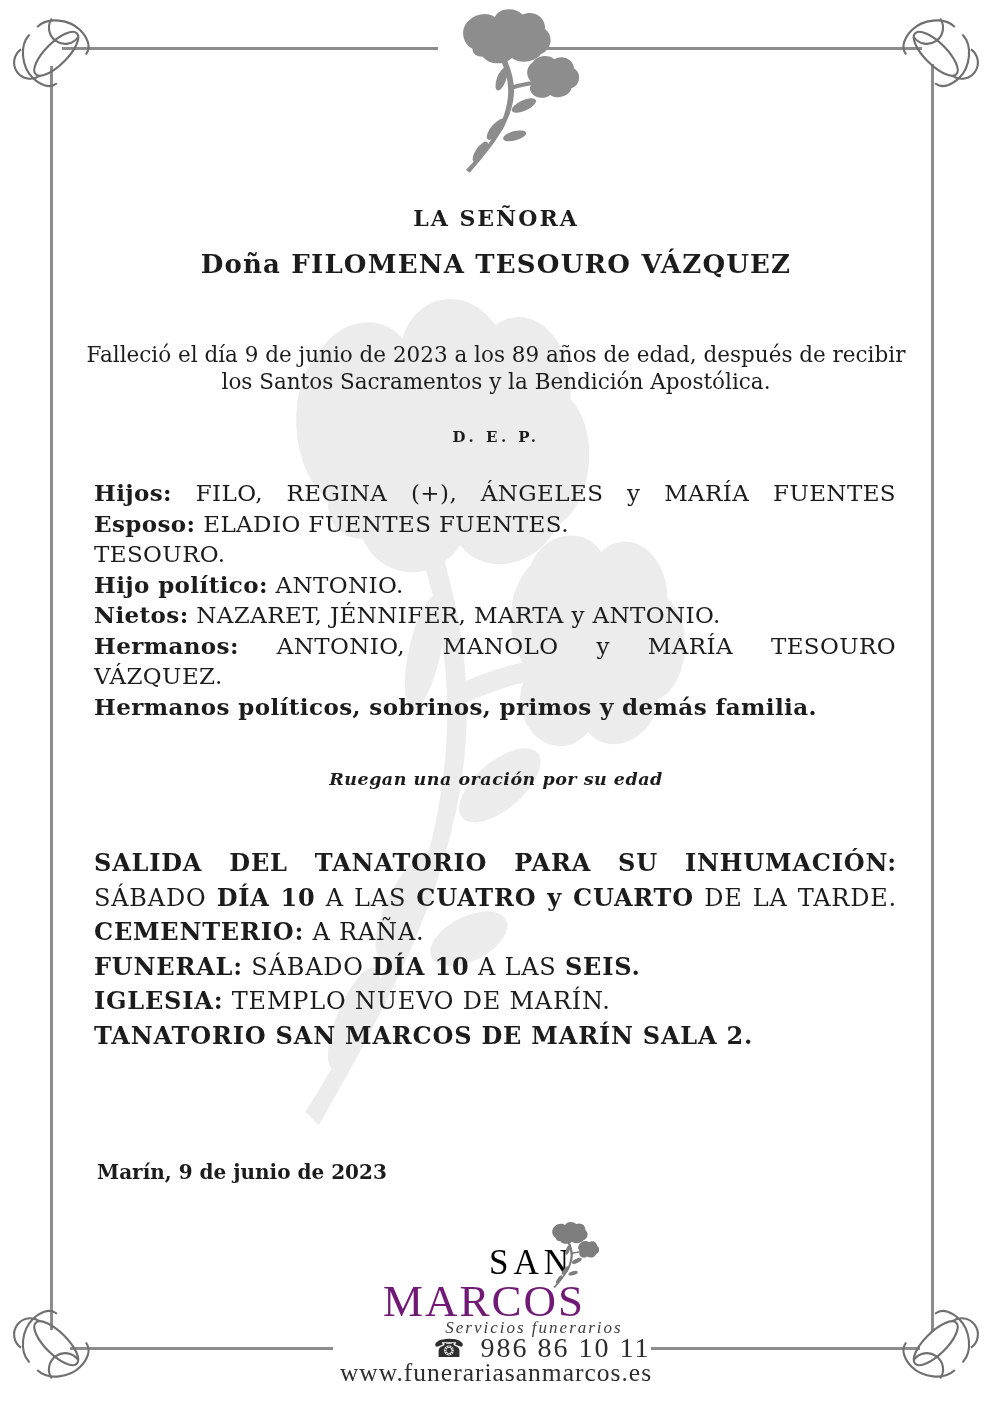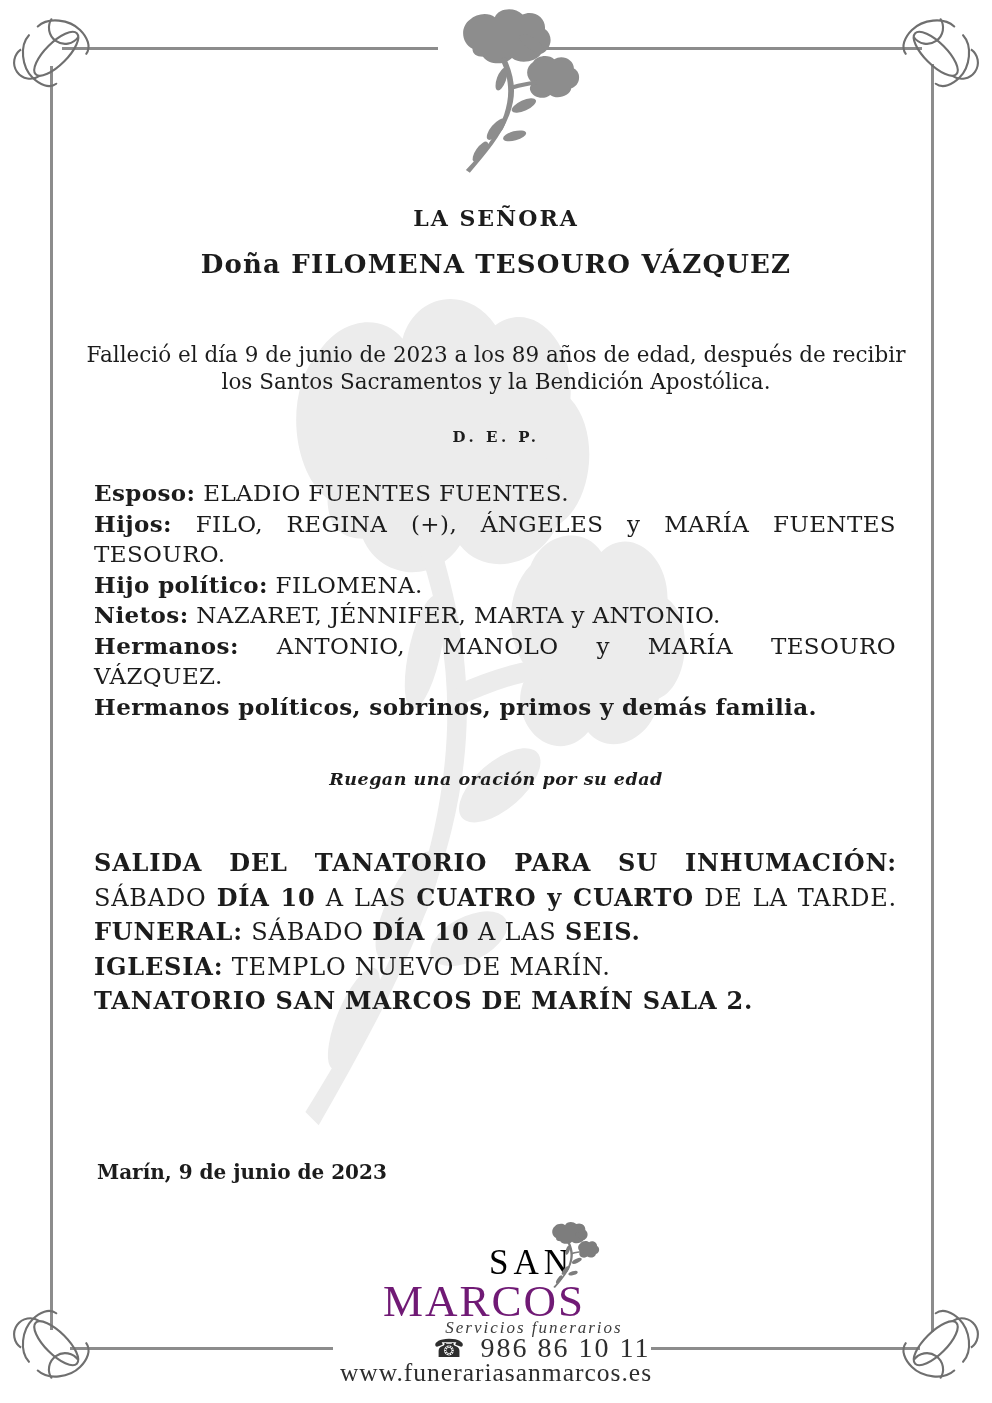--- a/index.html
+++ b/index.html
@@ -132,35 +132,36 @@
   <div class="tblock centered title">Doña FILOMENA TESOURO VÁZQUEZ</div>
 
   <div class="tblock centered notice">
     <div>Falleció el día 9 de junio de 2023 a los 89 años de edad, después de recibir</div>
     <div>los Santos Sacramentos y la Bendición Apostólica.</div>
   </div>
 
   <div class="tblock centered dep">D. E. P.</div>
 
   <div class="tblock family">
+    <div class="line j"><span class="b">Hijos:</span><span> FILO, REGINA (+), ÁNGELES y MARÍA FUENTES</span></div>
     <div class="line"><span class="b">Esposo:</span><span> ELADIO FUENTES FUENTES.</span></div>
-    <div class="line j"><span class="b">Hijos:</span><span> FILO, REGINA (+), ÁNGELES y MARÍA FUENTES</span></div>
     <div class="line"><span>TESOURO.</span></div>
-    <div class="line"><span class="b">Hijo político:</span><span> FILOMENA.</span></div>
+    <div class="line"><span class="b">Hijo político:</span><span> ANTONIO.</span></div>
     <div class="line"><span class="b">Nietos:</span><span> NAZARET, JÉNNIFER, MARTA y ANTONIO.</span></div>
     <div class="line j"><span class="b">Hermanos:</span><span> ANTONIO, MANOLO y MARÍA TESOURO</span></div>
     <div class="line"><span>VÁZQUEZ.</span></div>
     <div class="line"><span class="b">Hermanos políticos, sobrinos, primos y demás familia.</span></div>
   </div>
 
   <div class="tblock centered prayer">Ruegan una oración por su edad</div>
 
   <div class="tblock schedule">
     <div class="line j"><span class="b">SALIDA DEL TANATORIO PARA SU INHUMACIÓN:</span></div>
     <div class="line j"><span>SÁBADO </span><span class="b">DÍA 10</span><span> A LAS </span><span class="b">CUATRO y CUARTO</span><span> DE LA TARDE.</span></div>
+    <div class="line"><span class="b">CEMENTERIO:</span><span> A RAÑA.</span></div>
     <div class="line"><span class="b">FUNERAL:</span><span> SÁBADO </span><span class="b">DÍA 10</span><span> A LAS </span><span class="b">SEIS.</span></div>
     <div class="line"><span class="b">IGLESIA:</span><span> TEMPLO NUEVO DE MARÍN.</span></div>
     <div class="line"><span class="b">TANATORIO SAN MARCOS DE MARÍN SALA 2.</span></div>
   </div>
 
   <div class="tblock place-date">Marín, 9 de junio de 2023</div>
 
   <div class="tblock brand-san">SAN</div>
   <div class="flower-logo">
     <svg viewBox="0 0 120 132">

